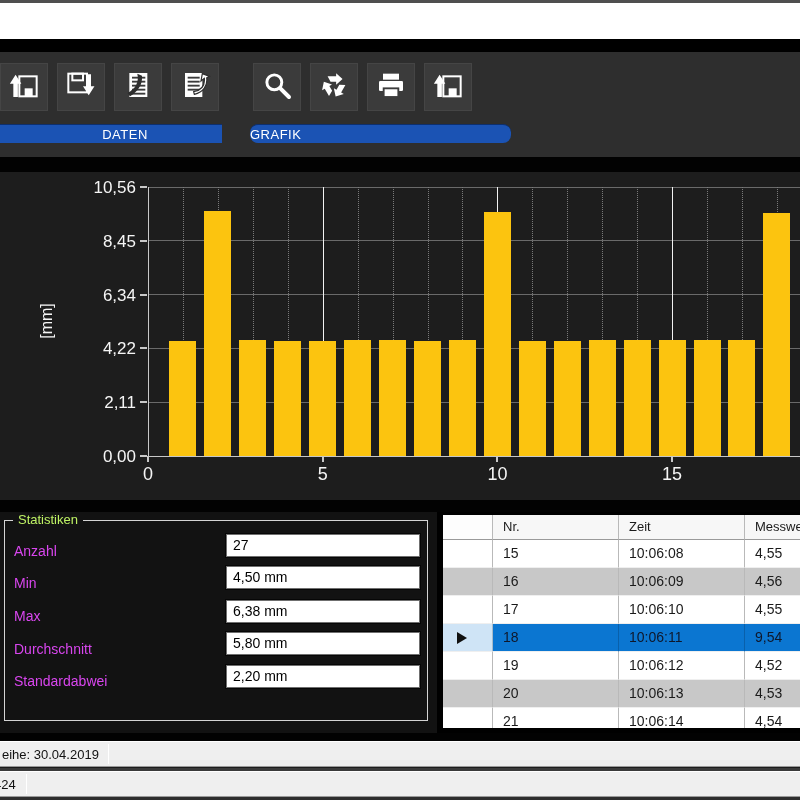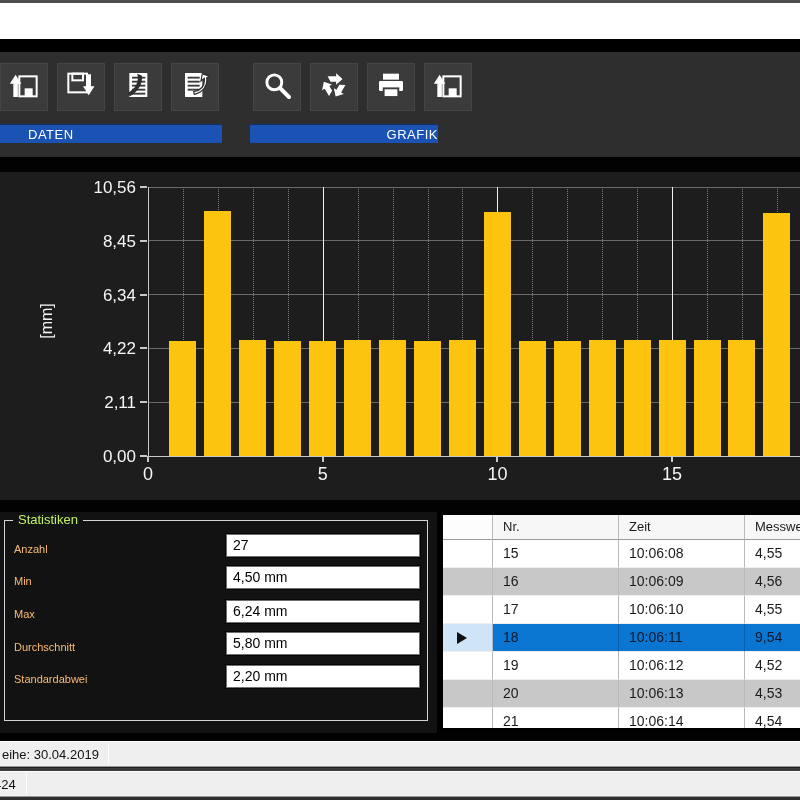--- a/index.html
+++ b/index.html
@@ -14,22 +14,22 @@
   .black-strip-1{left:0;top:39px;width:800px;height:13px;background:#000000;}
 
   
   .toolbar{left:0;top:52px;width:800px;height:105px;background:#2e2e2e;}
   .tbtn{position:absolute;top:11px;width:48px;height:48px;background:#3b3b3b;
         border:1px solid #454545;display:flex;align-items:center;justify-content:center;cursor:pointer;}
   .tbtn svg{width:32px;height:32px;}
   .grouplabel{position:absolute;top:72px;height:19px;background:#1b53b4;
               color:#ffffff;font-size:13px;line-height:19px;letter-spacing:.5px;
               border-top:1px solid #0d2f6e;}
-  .lbl-daten{left:0;width:222px;padding-left:28px;}
-  .lbl-grafik{left:250px;width:188px;text-align:right;}
+  .lbl-daten{left:0;width:222px;padding-left:28px;text-align:center;}
+  .lbl-grafik{left:250px;width:261px;text-align:left;border-radius:8px;}
 
   
   .black-strip-2{left:0;top:157px;width:800px;height:15px;background:#020202;}
   .chart-panel{left:0;top:172px;width:800px;height:328px;background:#1d1d1d;overflow:hidden;}
   .hgrid{position:absolute;height:1px;background:#6a6a6a;z-index:1;}
   .vgrid-dot{position:absolute;width:0;border-left:1px dotted #7a7a7a;z-index:1;}
   .vgrid-major{position:absolute;width:1px;background:#f2f2f2;z-index:1;}
   .axis-y{position:absolute;width:1px;background:#c8c8c8;z-index:3;}
   .axis-x{position:absolute;height:1px;background:#c8c8c8;z-index:3;}
   .bar{position:absolute;background:#fcc40f;z-index:2;}
@@ -43,21 +43,21 @@
                 font-size:16px;transform:rotate(-90deg);text-align:center;z-index:4;}
 
   
   .black-strip-3{left:0;top:500px;width:800px;height:12px;background:#020202;}
   .bottom{left:0;top:512px;width:800px;height:221px;background:#121212;}
 
   .stats-box{position:absolute;left:4px;top:8px;width:424px;height:201px;
              border:1px solid #d4d4d4;}
   .stats-title{position:absolute;left:8px;top:-9px;background:#121212;color:#bef264;
                font-size:13px;padding:0 5px;}
-  .stat-label{position:absolute;left:9px;color:#fdba74;font-size:11px;}
+  .stat-label{position:absolute;left:9px;color:#d946ef;font-size:14px;}
   .stat-field{position:absolute;left:221px;width:194px;height:23px;background:#ffffff;
               border:1px solid #6f6f6f;box-shadow:0 0 0 1px #060606;color:#000;
               font-size:14px;line-height:21px;padding-left:6px;}
 
   .table-frame{position:absolute;left:437px;top:0;width:363px;height:221px;background:#000;}
   .table-wrap{position:absolute;left:6px;top:3px;width:357px;height:213px;
               background:#ffffff;overflow:hidden;}
   .trow,.thead-row{display:flex;width:460px;}
   .thead-row{height:25px;background:#f7f7f7;}
   .th{font-size:13px;color:#1a1a1a;line-height:24px;padding-left:10px;
@@ -277,21 +277,21 @@
     <div class="stats-box">
       <span class="stats-title">Statistiken</span>
 
       <span class="stat-label" style="top:22px">Anzahl</span>
       <div class="stat-field" style="top:13px">27</div>
 
       <span class="stat-label" style="top:54px">Min</span>
       <div class="stat-field" style="top:45px">4,50 mm</div>
 
       <span class="stat-label" style="top:87px">Max</span>
-      <div class="stat-field" style="top:79px">6,24 mm</div>
+      <div class="stat-field" style="top:79px">6,38 mm</div>
 
       <span class="stat-label" style="top:120px">Durchschnitt</span>
       <div class="stat-field" style="top:111px">5,80 mm</div>
 
       <span class="stat-label" style="top:152px">Standardabwei</span>
       <div class="stat-field" style="top:144px">2,20 mm</div>
     </div>
 
     <div class="table-frame">
       <div class="table-wrap">

